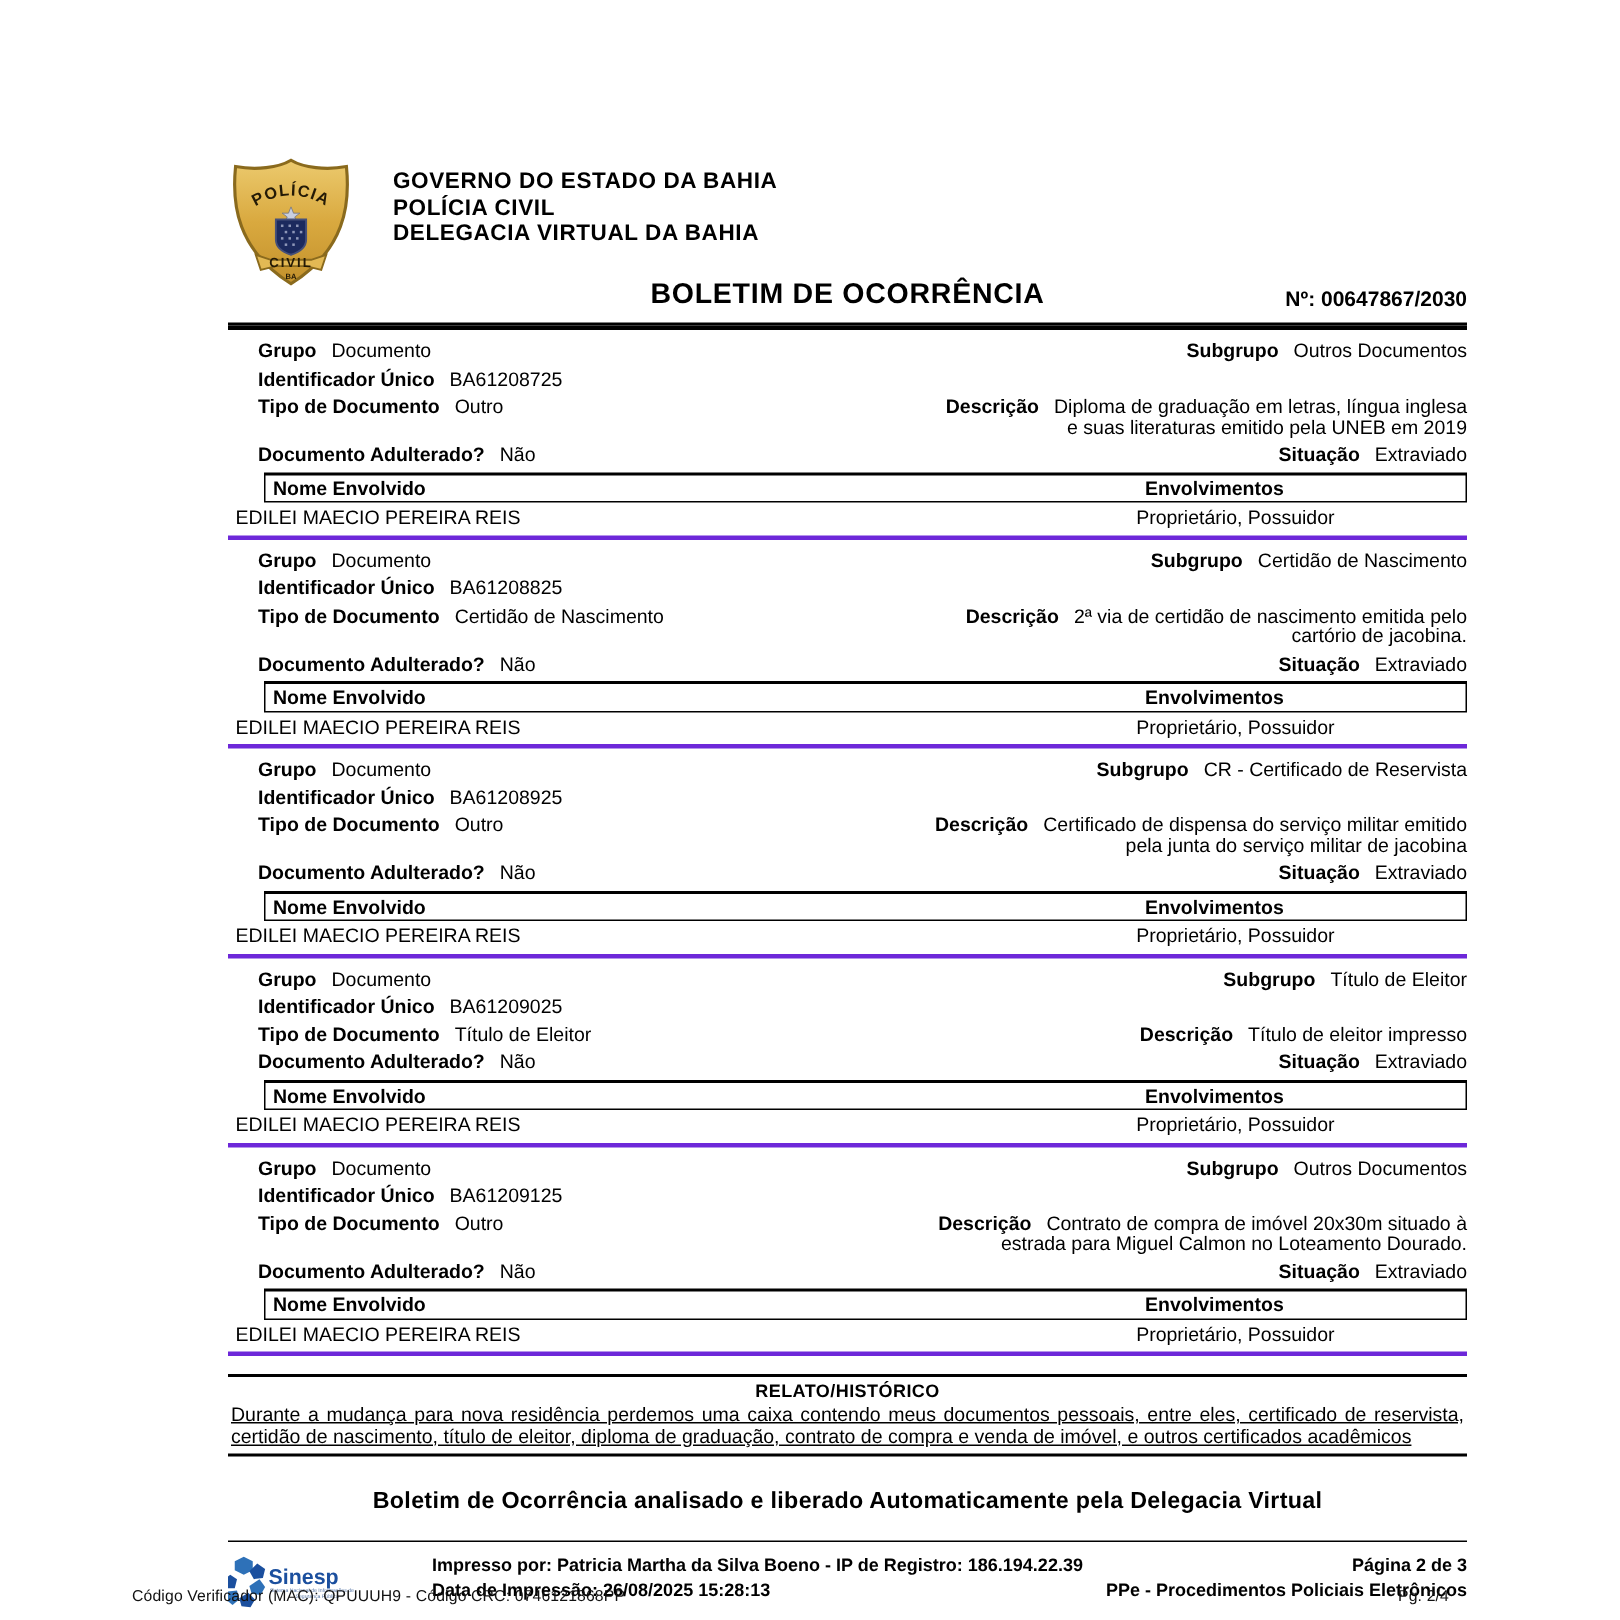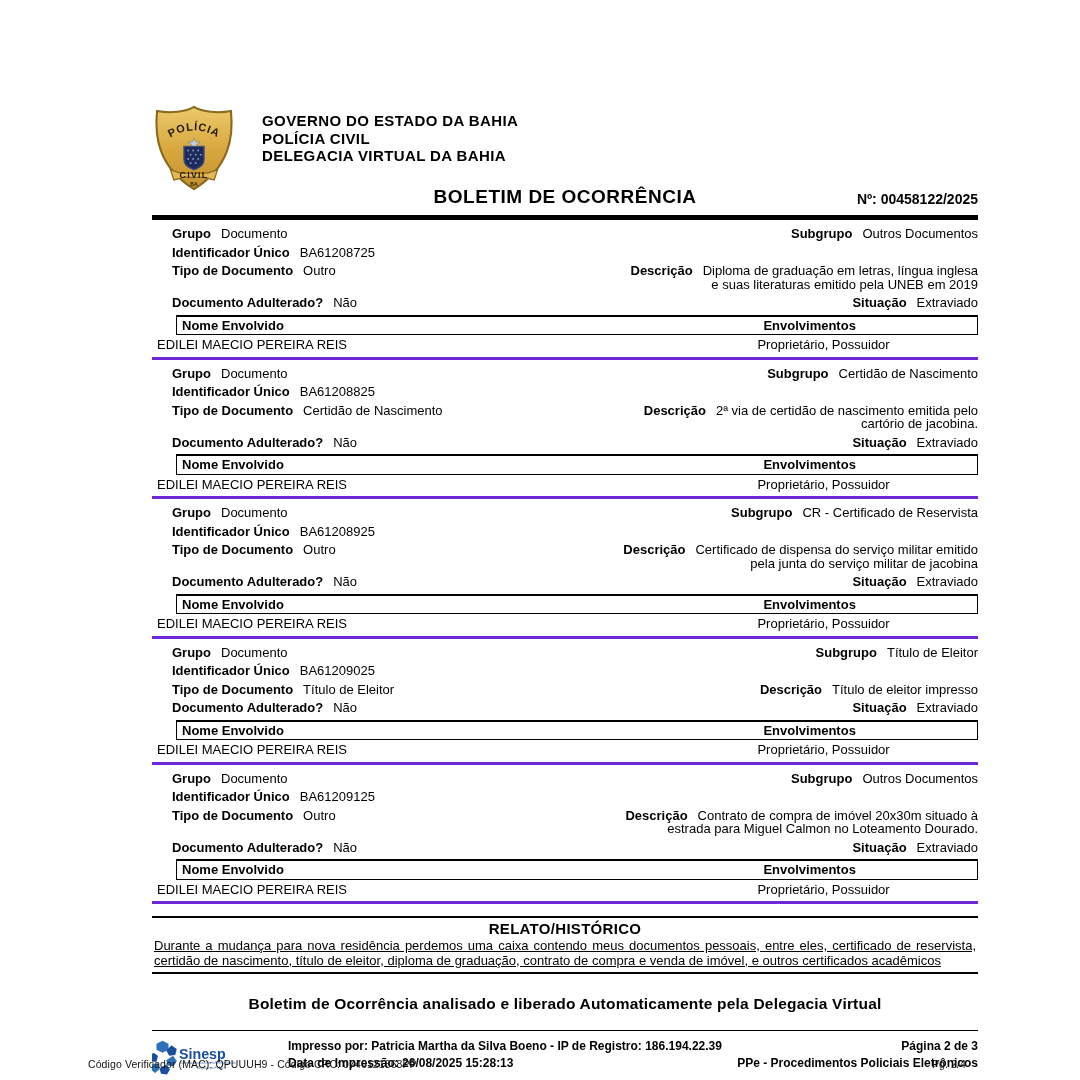--- a/index.html
+++ b/index.html
@@ -26,21 +26,21 @@
   .cr { flex:1;text-align:right; }
   .lbl { font-weight:bold; margin-right:10px; }
   .env-header { position:relative; border:1px solid #000; border-top-width:2px; padding:2px 0 2px 5px;
                 font-size:13px; font-weight:bold; line-height:13.5px;margin-left:24px; }
   .env-col { position:absolute; left:73.3%; top:2px; }
   .env-row { position:relative; padding:3px 0 5px 5px; font-size:13px; line-height:13.5px; }
   .env-row .env-col { top:3px; }
 
   
   .relato { margin-top:12px; border-top:2.5px solid #000; border-bottom:2.5px solid #000; padding:2px 2px 4px; }
-  .relato-title { text-align:center; font-size:15px; font-weight:bold; margin-bottom:2px; letter-spacing:.3px; }
+  .relato-title { text-align:center; font-size:12px; font-weight:bold; margin-bottom:2px; letter-spacing:.3px; }
   .relato-text { font-size:13px; line-height:14.5px; text-align:justify;text-decoration:underline; }
 
   .release-note { text-align:center; font-size:15.5px; font-weight:bold; margin-top:21px; letter-spacing:.2px; }
 
   
   .footer { margin-top:17px; border-top:1.5px solid #000; padding-top:7px; display:flex; align-items:flex-start; }
   .footer-logo { width:90px; flex:0 0 90px; margin-top:1px; }
   .footer-mid { flex:1; margin-left:46px; font-size:12px; font-weight:bold; line-height:17px; }
   .footer-right { text-align:right; font-size:12px; font-weight:bold; line-height:17px; white-space:nowrap; }
 
@@ -91,21 +91,21 @@
       </div>
       <div class="header-text">
         <div>GOVERNO DO ESTADO DA BAHIA</div>
         <div>POLÍCIA CIVIL</div>
         <div>DELEGACIA VIRTUAL DA BAHIA</div>
       </div>
     </div>
 
     <div class="title-row">
       <span class="bo-title">BOLETIM DE OCORRÊNCIA</span>
-      <span class="bo-number">Nº: 00458122/2025</span>
+      <span class="bo-number">Nº: 00647867/2030</span>
     </div>
     <div class="double-rule"></div>
 
     <section class="doc-section">
       <div class="row">
         <div class="cl"><span class="lbl">Grupo</span><span>Documento</span></div>
         <div class="cr"><span class="lbl">Subgrupo</span><span>Outros Documentos</span></div>
       </div>
       <div class="row">
         <div class="cl"><span class="lbl">Identificador Único</span><span>BA61208725</span></div>

